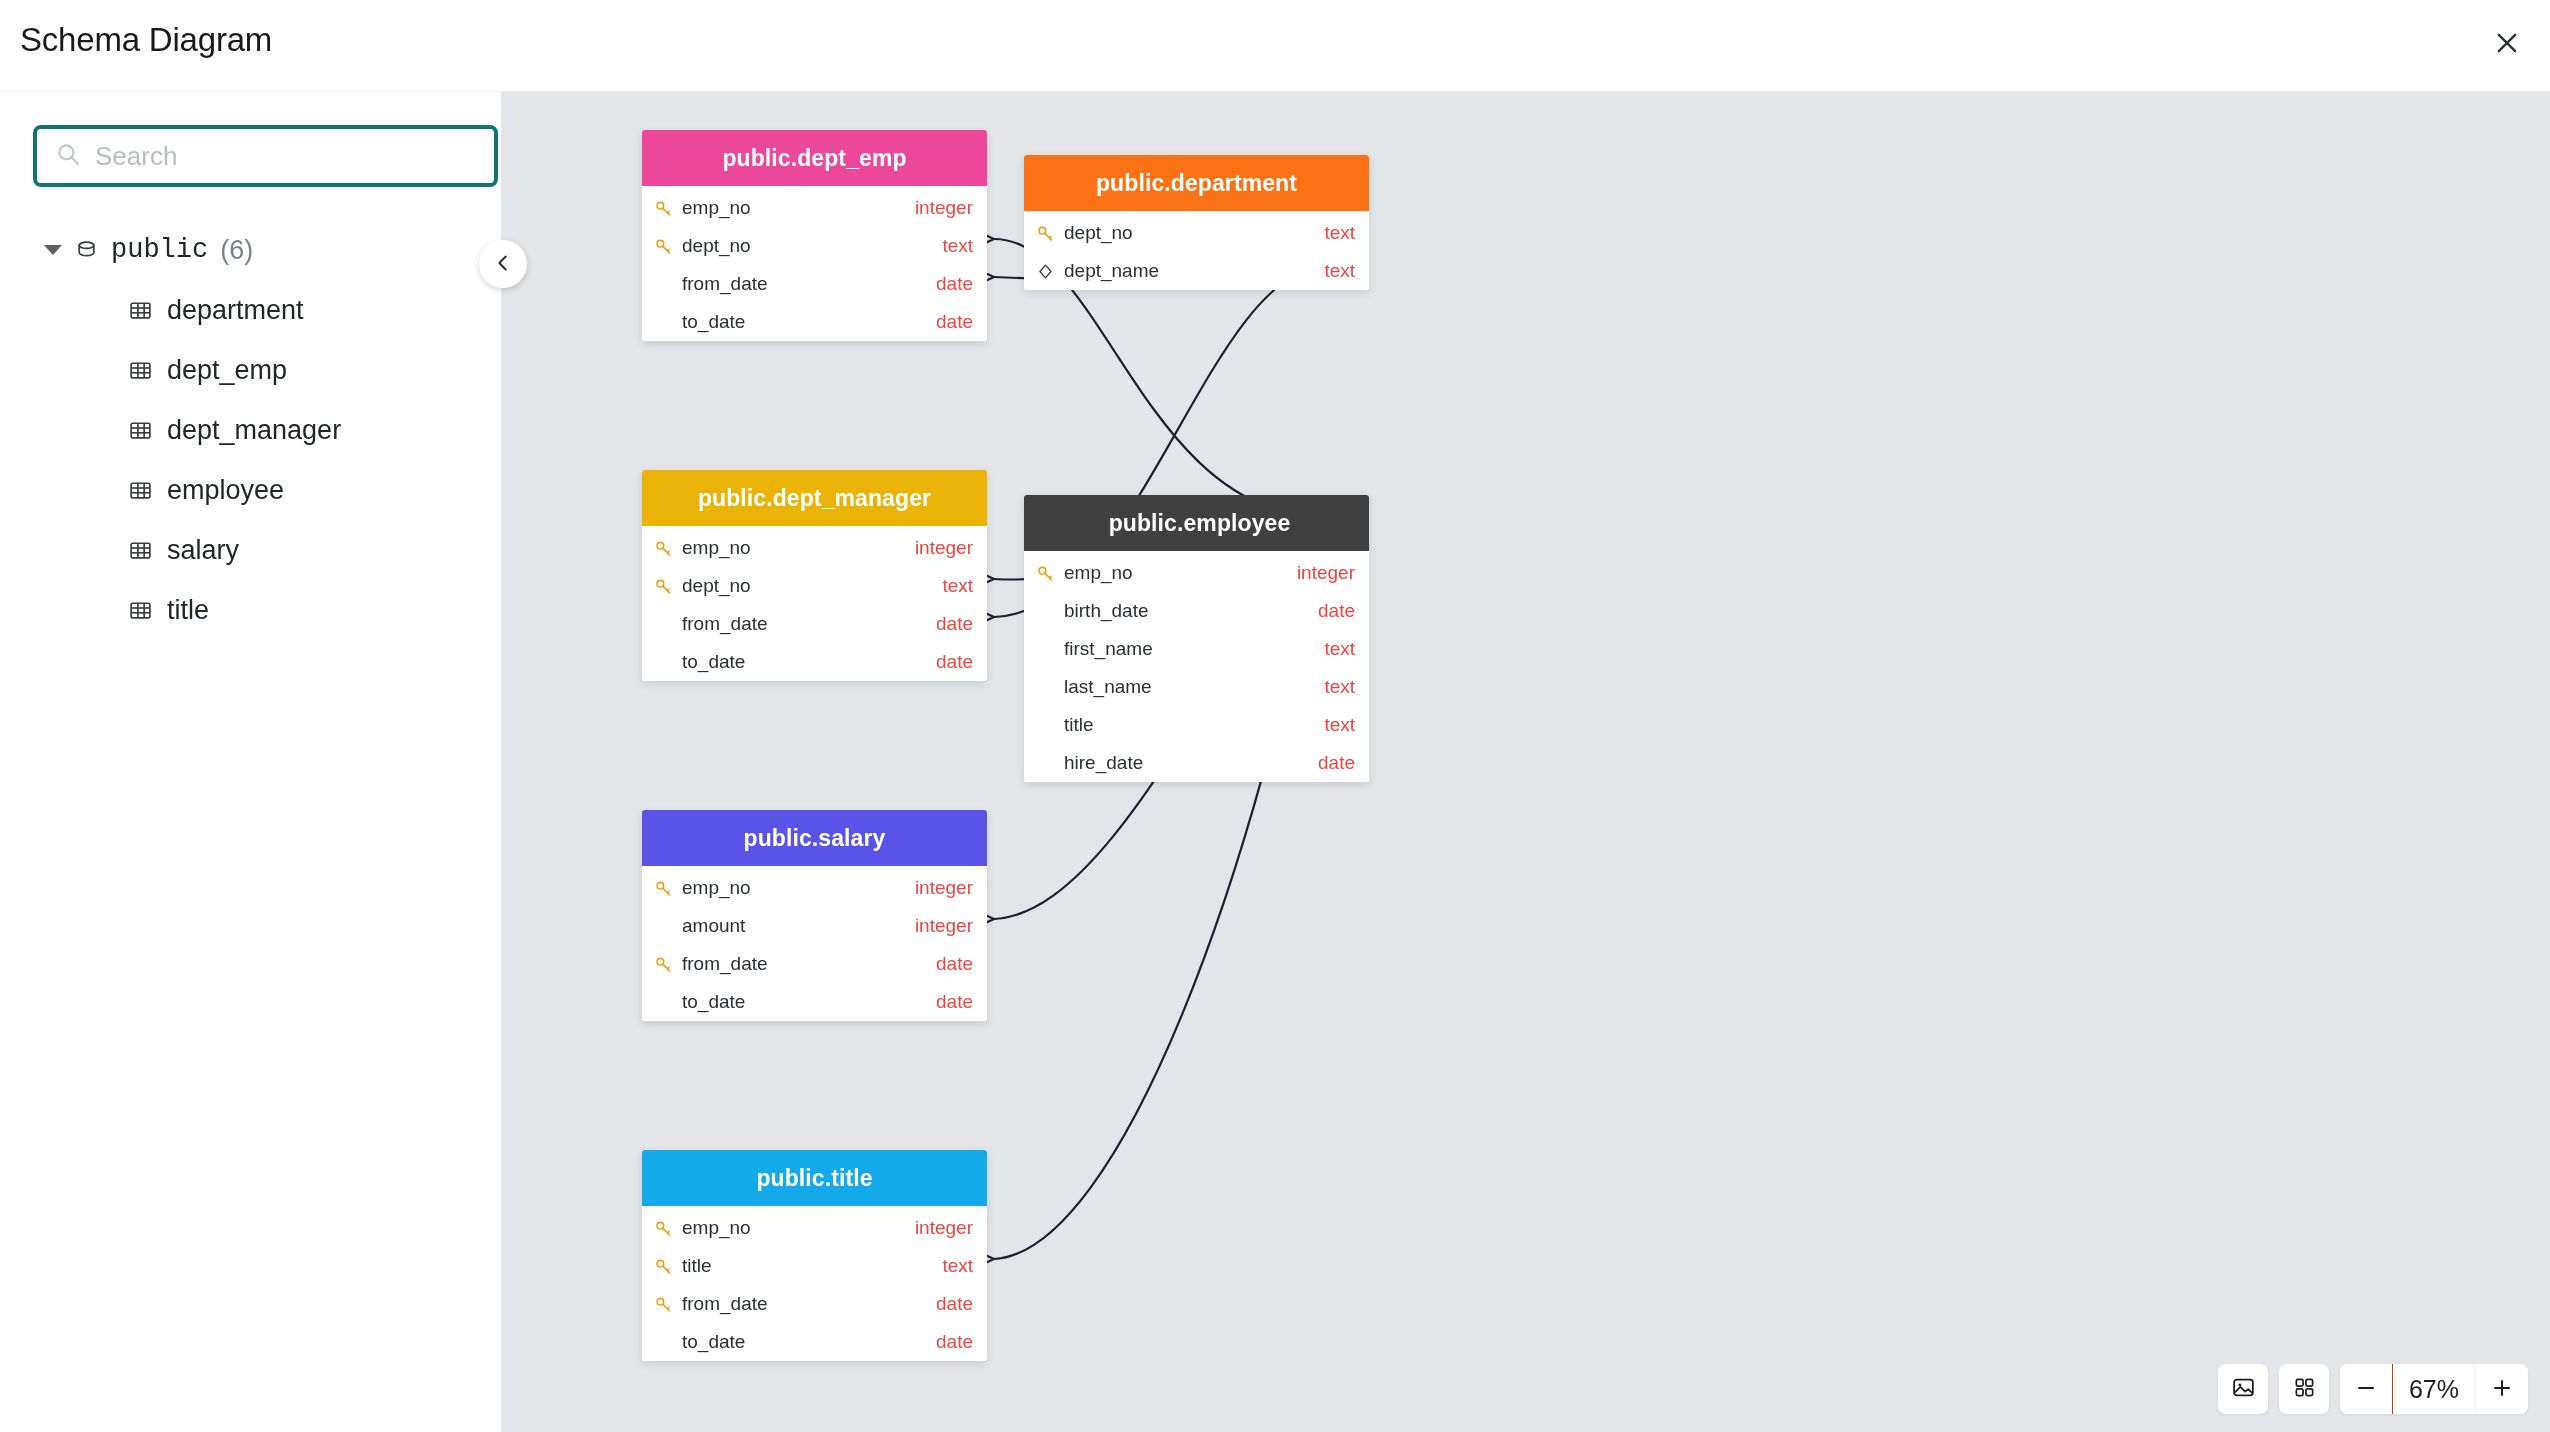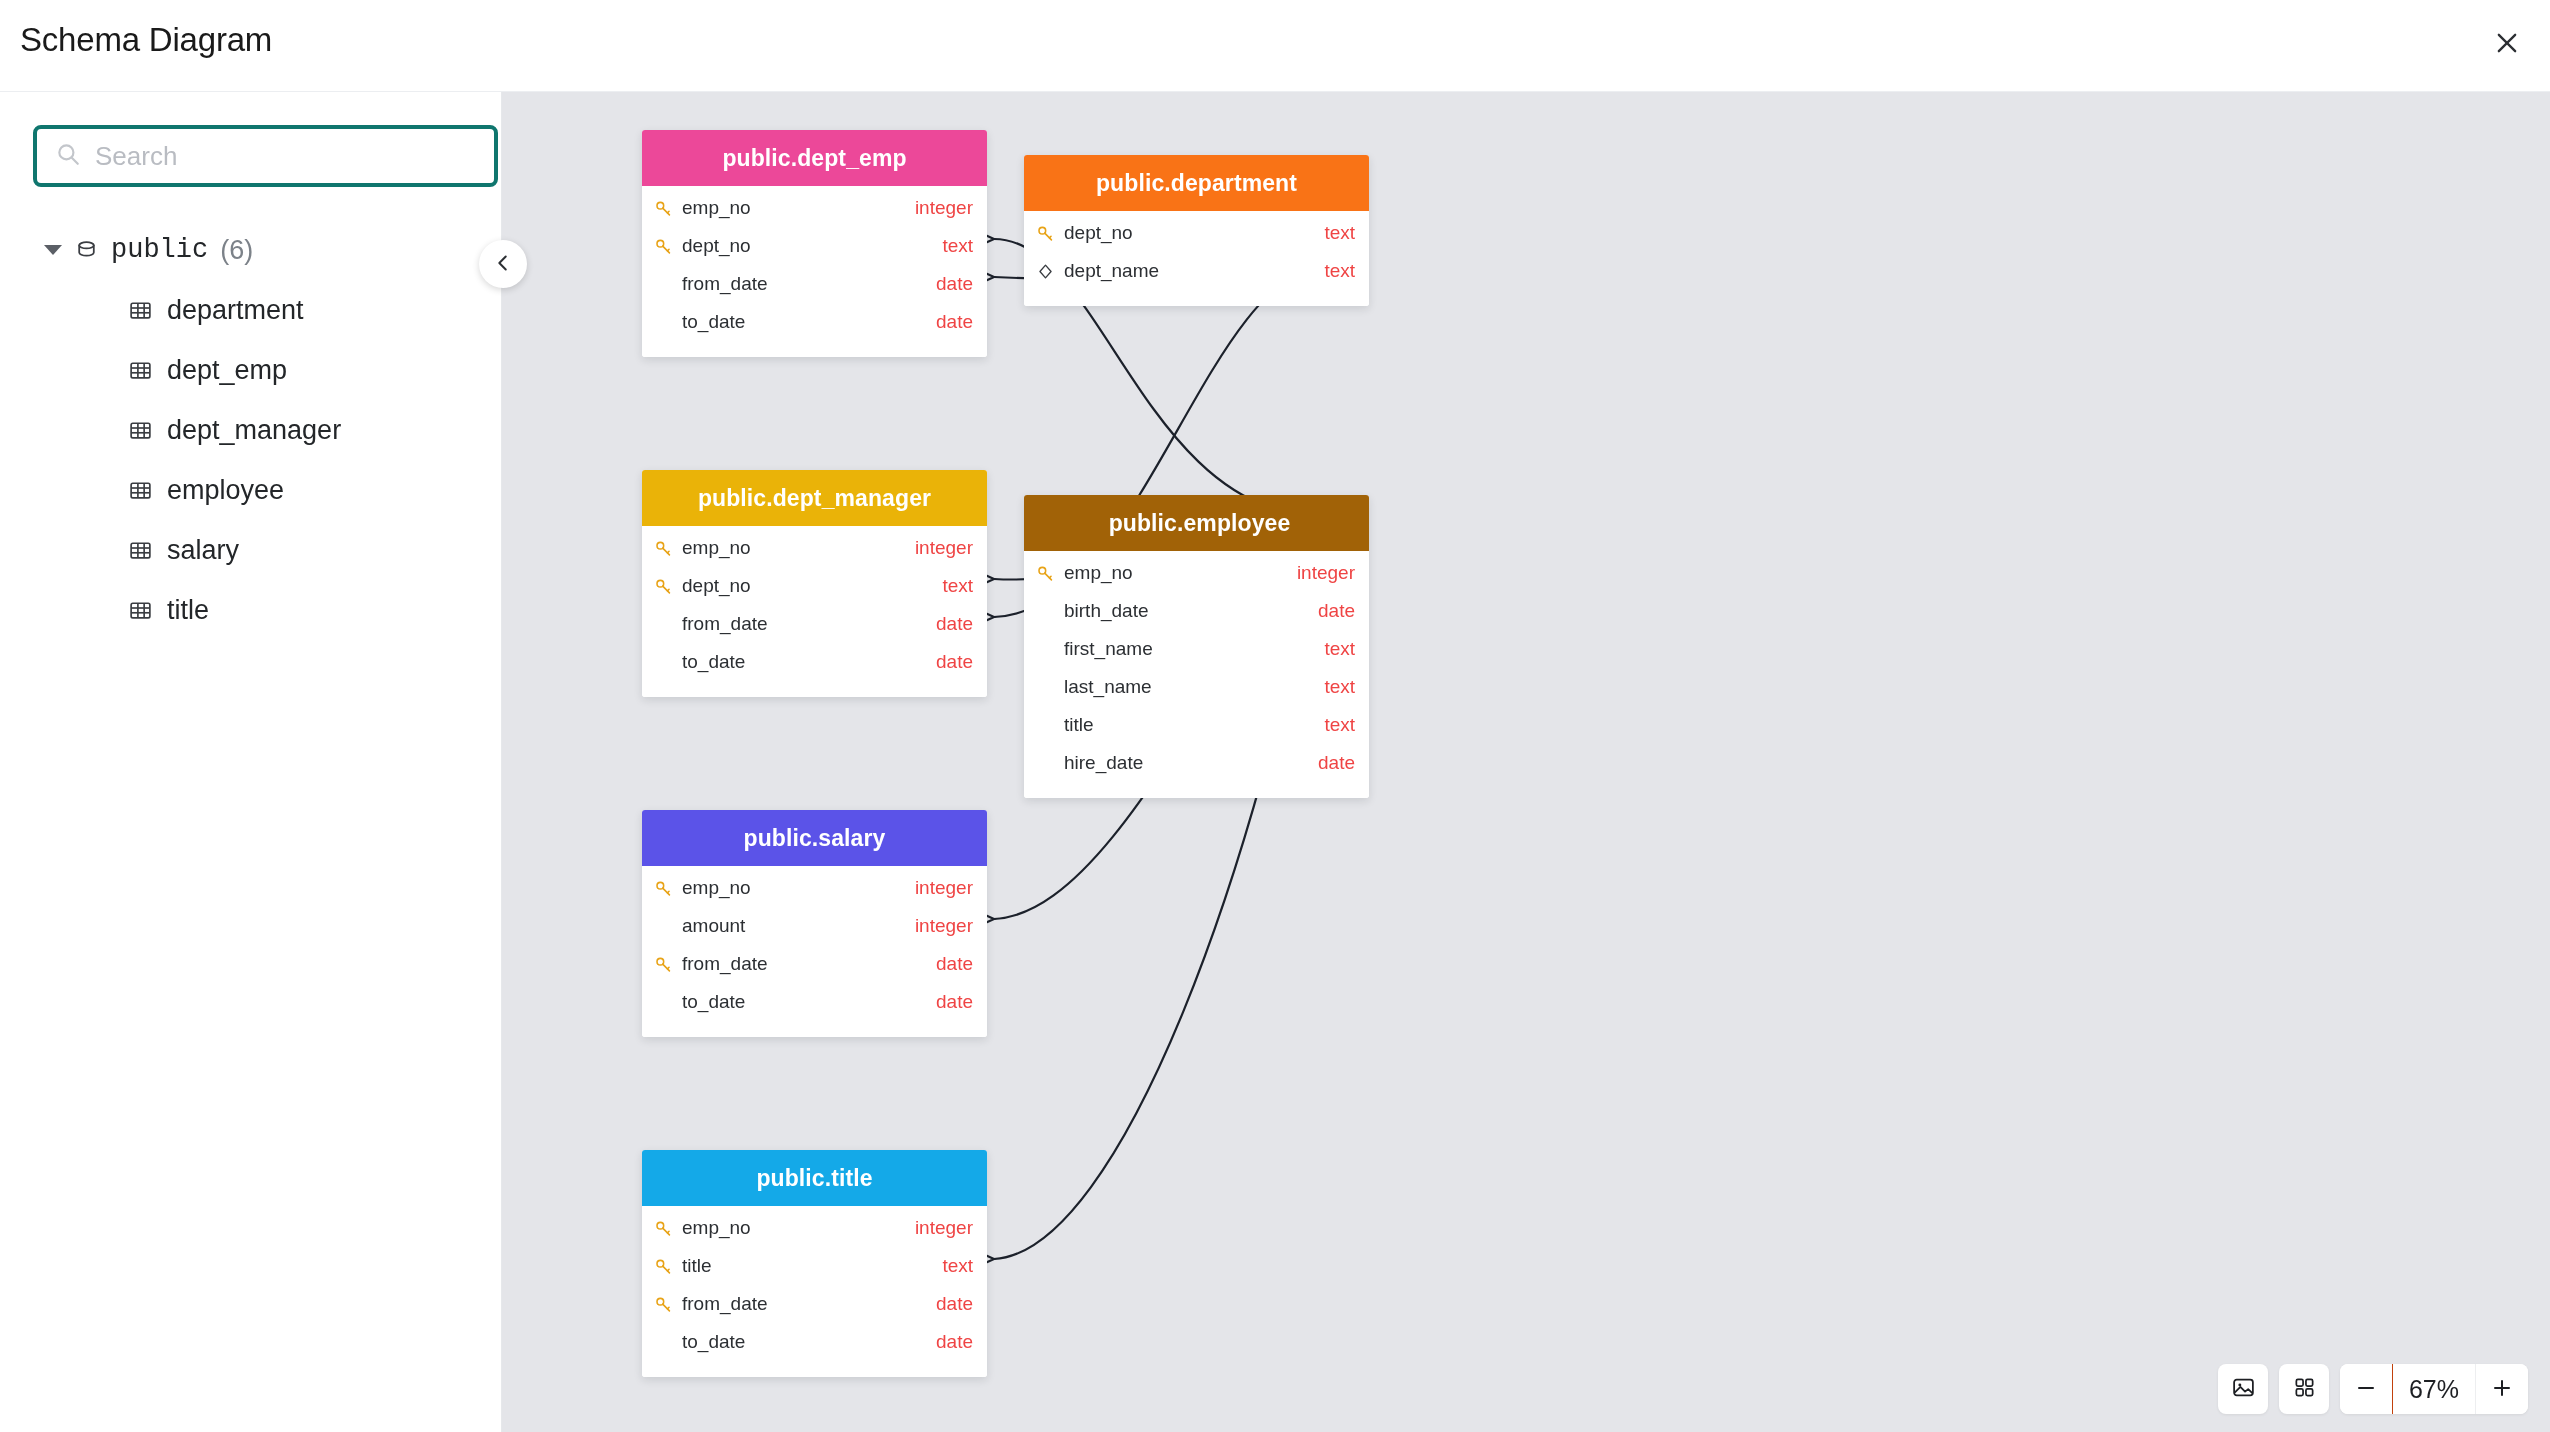--- a/index.html
+++ b/index.html
@@ -145,21 +145,21 @@
     z-index: 10;
   }
   .node-header {
     height: 56px;
     display: flex; align-items: center; justify-content: center;
     color: #ffffff;
     font-size: 23px;
     font-weight: bold;
     letter-spacing: 0.1px;
   }
-  .node-body { background: #ffffff; padding: 3px 0 16px 0; }
+  .node-body { background: #ffffff; padding: 3px 0 0 0; }
   .field-row {
     height: 38px;
     display: flex; align-items: center;
     padding: 0 14px 0 12px;
     gap: 9px;
   }
   .field-icon { width: 19px; height: 19px; flex: 0 0 auto; display: block; }
   .field-icon-blank { width: 19px; height: 19px; flex: 0 0 auto; }
   .field-name {
     font-size: 19px;
@@ -464,21 +464,21 @@
             <span class="field-type">date</span>
           </div>
           <div class="field-row">
             <span class="field-icon-blank"></span>
             <span class="field-name">to_date</span>
             <span class="field-type">date</span>
           </div>
         </div>
       </div>
       <div class="node" style="left: 522px; top: 403px; width: 345px;">
-        <div class="node-header" style="background: #a16207; padding-left: 6px;">public.employee</div>
+        <div class="node-header" style="background: #404040; padding-left: 6px;">public.employee</div>
         <div class="node-body">
           <div class="field-row">
             <span>
               <svg class="field-icon" viewBox="0 0 24 24" fill="none" stroke="#e8a317" stroke-width="2" stroke-linecap="round" stroke-linejoin="round">
                 <circle cx="8" cy="8.5" r="4.2"></circle>
                 <path d="M11 11.5 L19.5 20"></path>
                 <path d="M17 17.5 L19 15.5"></path>
               </svg>
             </span>
             <span class="field-name">emp_no</span>

